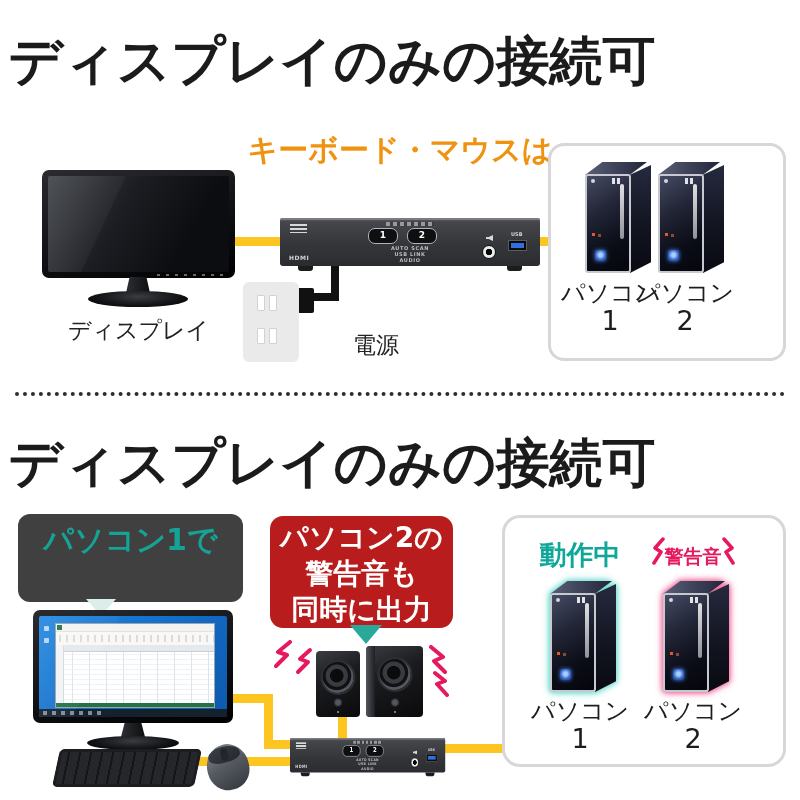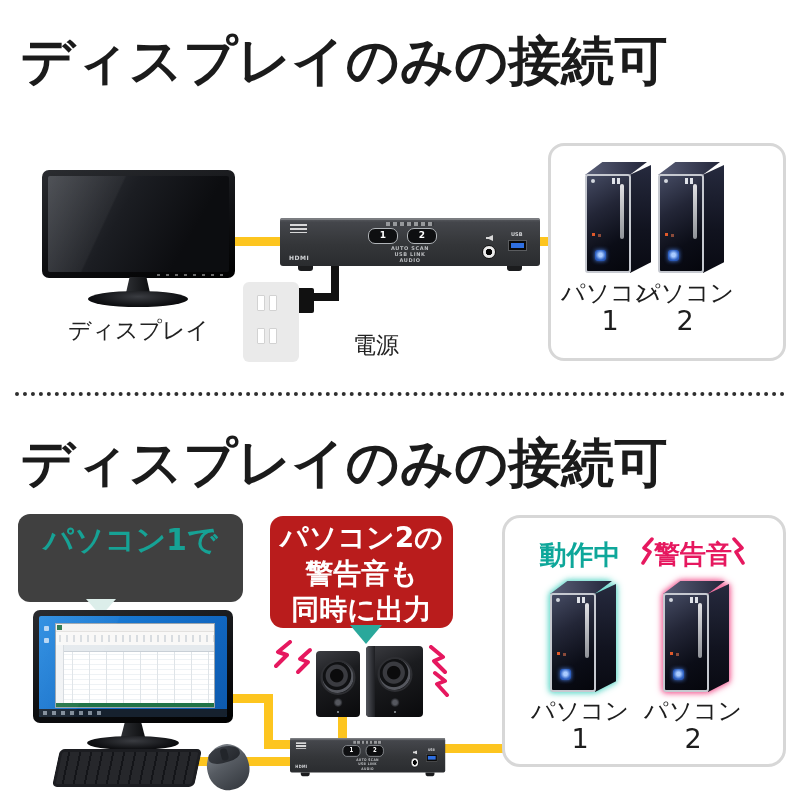--- a/index.html
+++ b/index.html
@@ -5,21 +5,21 @@
   html,body { margin:0; padding:0; }
   body {
     width:800px; height:800px; position:relative; overflow:hidden;
     background:#ffffff;
     font-family:"DejaVu Sans","Liberation Sans",sans-serif;
   }
   .abs { position:absolute; }
 
   
   .big-title {
-    position:absolute; left:12px; width:664px; text-align:center;
+    position:absolute; left:0; width:664px; text-align:center;
     font-size:53px; font-weight:900; color:#1b1b1b; letter-spacing:0px; white-space:nowrap;
   }
   #title1 { top:26px; }
   #title2 { top:428px; }
 
   
   #note {
     position:absolute; left:235px; top:133px; width:330px; text-align:center;
     color:#ef9210; font-size:30px; font-weight:800; line-height:34px;
   }
@@ -121,21 +121,21 @@
   #bubble2 { position:absolute; left:270px; top:516px; width:183px; height:112px;
     background:#b91c1c; border-radius:13px; text-align:center;
     color:#fff; font-size:28px; font-weight:800; line-height:36px; padding-top:4px; box-sizing:border-box; }
   #bubble2-tail { position:absolute; left:350px; top:625px; width:0; height:0;
     border-left:16px solid transparent; border-right:16px solid transparent; border-top:19px solid #2aa89b; }
 
   
   #status-working { position:absolute; left:520px; top:537px; width:120px; text-align:center;
     color:#0ea79a; font-size:27px; font-weight:800; }
   #status-alert { position:absolute; left:626px; top:537px; width:134px; text-align:center;
-    color:#e6185f; font-size:26px; font-weight:800; white-space:nowrap; }
+    color:#e6185f; font-size:19px; font-weight:800; white-space:nowrap; }
   #status-alert svg { vertical-align:-4px; }
 
   
   #mon2-screen { background:linear-gradient(135deg,#1e86e0 0%,#1168c2 60%,#0d59ad 100%); }
   .desk-icon { position:absolute; left:5px; width:5px; height:5px; background:#cfe3f7; border-radius:1px; opacity:.85; }
   .excel { position:absolute; left:16px; top:7px; width:158px; height:83px; background:#fff;
     border:1px solid #9aa4ad; }
   .xl-title { height:7px; background:#f3f2f1; border-bottom:1px solid #e3e1df; position:relative; }
   .xl-title::before { content:""; position:absolute; left:1px; top:1px; width:5px; height:5px; background:#217346; }
   .xl-ribbon { height:13px; background:#f9f8f7; border-bottom:1px solid #e1dfdd;
@@ -181,20 +181,21 @@
     background:linear-gradient(90deg,#53555c,#1d1e22); border-radius:4px 0 0 4px; }
 
   .zig { position:absolute; }
 </style>
 </head>
 <body>
 
 <div id="title1" class="big-title">ディスプレイのみの接続可</div>
 
 <div id="note">
+  <div>キーボード・マウスは</div>
 </div>
 
 <div class="cable" style="left:234px;top:237px;width:48px;height:9px;"></div>
 <div class="cable" style="left:538px;top:237px;width:13px;height:9px;"></div>
 
 <div class="mon-bezel" style="left:42px;top:170px;width:193px;height:108px;">
   <div class="mon-screen"></div>
   <div class="m-dots"></div>
 </div>
 <div class="mon-neck" style="left:126px;top:277px;width:24px;height:16px;"></div>

